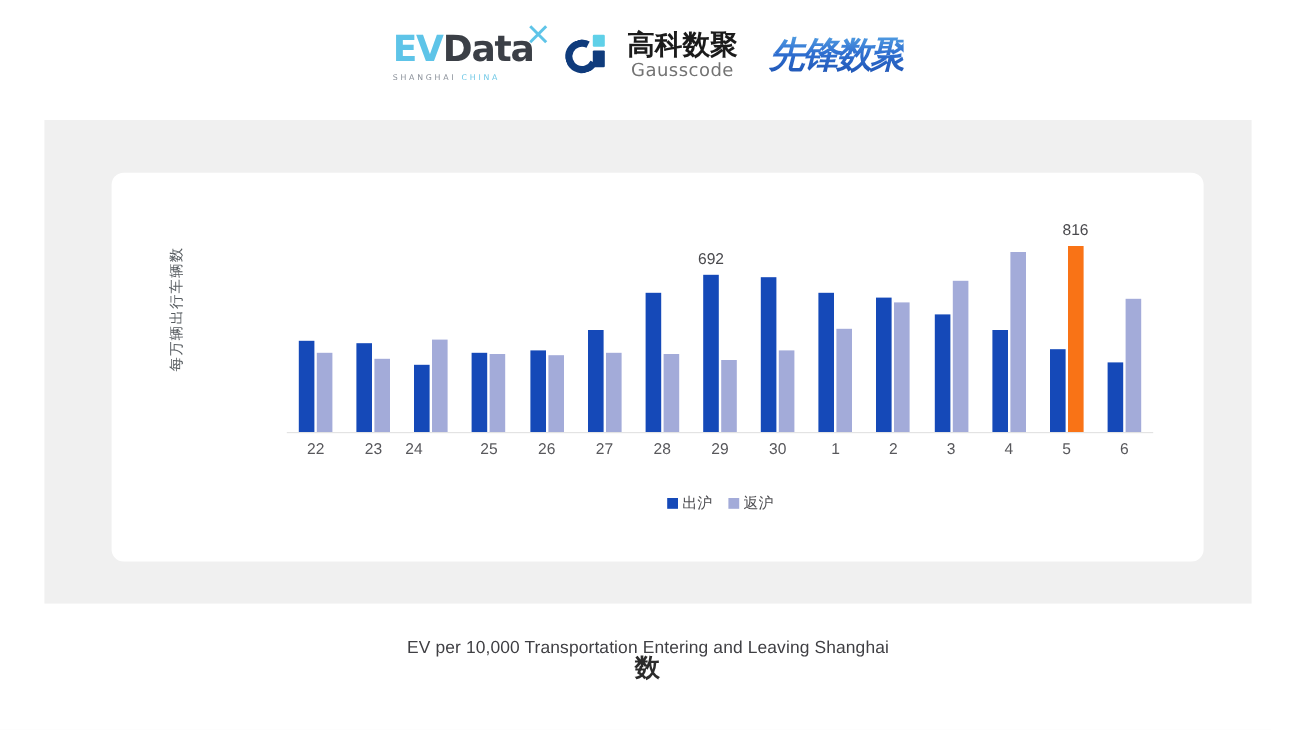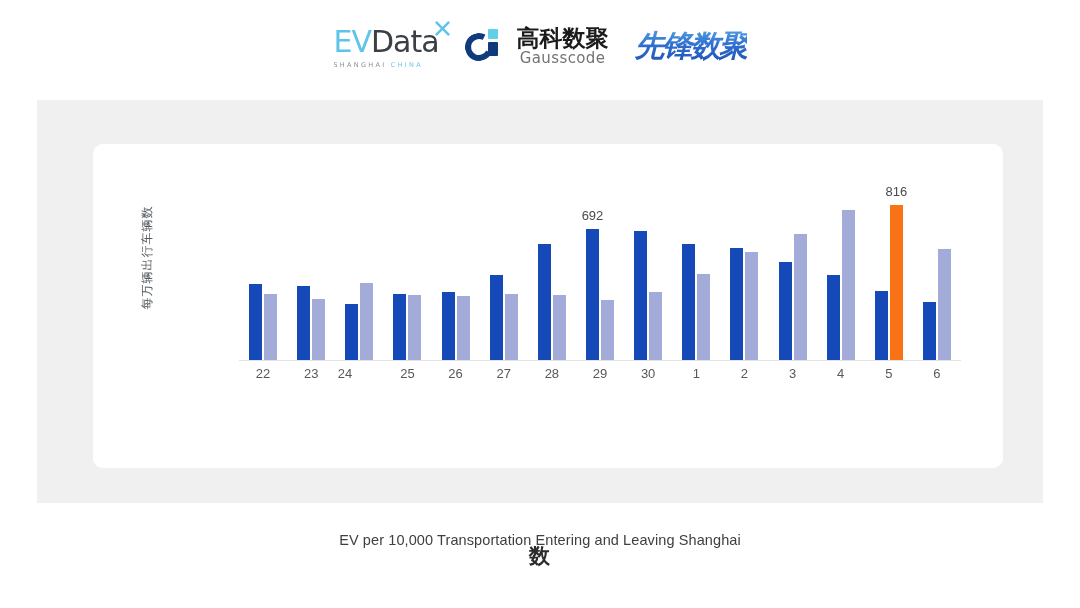--- a/index.html
+++ b/index.html
@@ -13,21 +13,21 @@
   
   .logo-bar {
     position: absolute; left: 0; top: 0; width: 1080px; height: 92px;
     display: flex; align-items: center; justify-content: center; gap: 26px;
   }
   .logo { display: flex; align-items: center; }
 
   
   .logo-evdata { flex-direction: column; align-items: flex-start; position: relative; }
   .evdata-word {
-    font-size: 30px; letter-spacing: -1px; font-weight: 400;
+    font-size: 30px; letter-spacing: -1px; font-weight: 700;
     font-family: "DejaVu Sans", sans-serif;
   }
   .ev-ev { color: #5ec4e8; }
   .ev-data { color: #3b3f46; }
   .evdata-x {
     position: absolute; right: -13px; top: -5px;
     width: 19px; height: 19px;
   }
   .evdata-sub {
     margin-top: 2px; font-size: 6.5px; letter-spacing: 2.3px;
@@ -280,20 +280,30 @@
           <div class="x-tick" style="left: 361px;">29</div>
           <div class="x-tick" style="left: 409.133px;">30</div>
           <div class="x-tick" style="left: 457.267px;">1</div>
           <div class="x-tick" style="left: 505.4px;">2</div>
           <div class="x-tick" style="left: 553.533px;">3</div>
           <div class="x-tick" style="left: 601.667px;">4</div>
           <div class="x-tick" style="left: 649.8px;">5</div>
           <div class="x-tick" style="left: 697.933px;">6</div>
         </div>
 
+      <div class="legend">
+          <div class="legend-item">
+            <span class="legend-swatch" style="background: rgb(21, 73, 184);"></span>
+            <span>出沪</span>
+          </div>
+          <div class="legend-item">
+            <span class="legend-swatch" style="background: rgb(163, 171, 217);"></span>
+            <span>返沪</span>
+          </div>
+        </div>
     </div>
   </div>
 </div>
 
 <div class="footer">
   <div class="footer-ghost">数</div>
   <div class="footer-sub">EV per 10,000 Transportation Entering and Leaving Shanghai</div>
 </div>
 
 </body></html>

